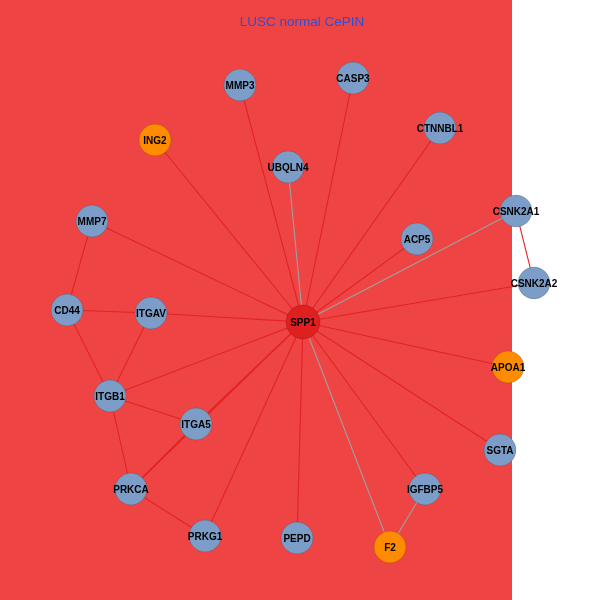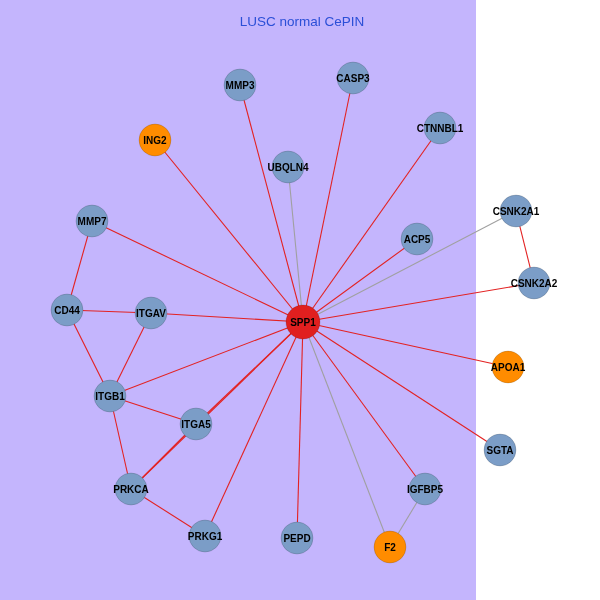--- a/index.html
+++ b/index.html
@@ -5,23 +5,23 @@
   html, body {
     margin: 0;
     padding: 0;
     background: #ffffff;
     width: 600px;
     height: 600px;
     font-family: "Liberation Sans", sans-serif;
   }
   #stage {
     position: relative;
-    width: 476px;
+    width: 512px;
     height: 600px;
-    background: #c4b5fd;
+    background: #ef4444;
   }
   svg { display: block; }
   .chart-title {
     font-family: "Liberation Sans", sans-serif;
     font-size: 13.5px;
     text-anchor: middle;
   }
   .node-label {
     font-family: "Liberation Sans", sans-serif;
     font-size: 10px;

